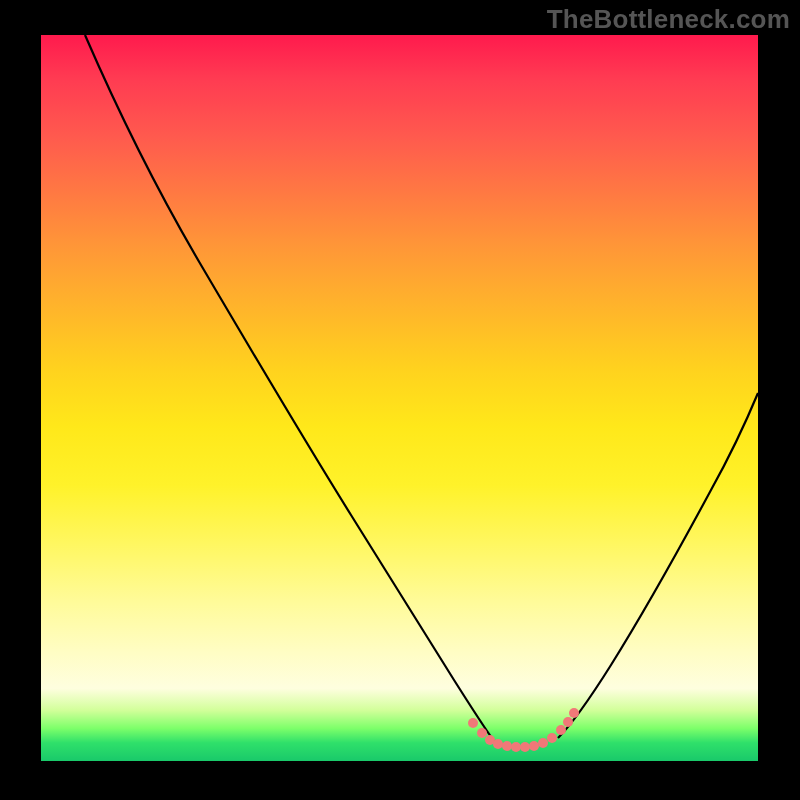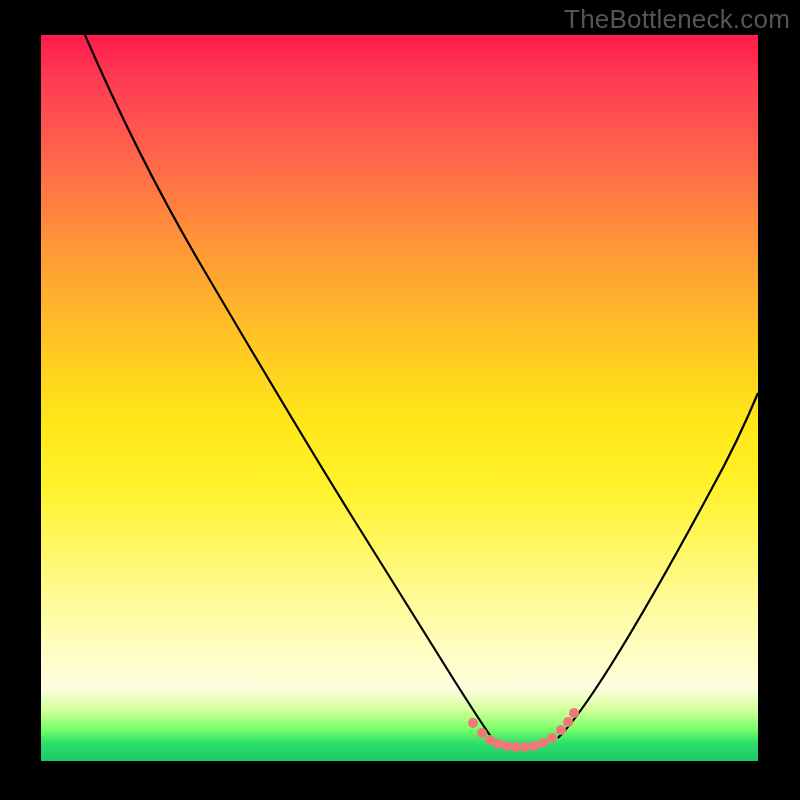--- a/index.html
+++ b/index.html
@@ -10,21 +10,21 @@
     height: 800px;
     background: #000;
   }
   .watermark {
     position: absolute;
     top: 4px;
     right: 10px;
     color: #555;
     font-family: Arial, Helvetica, sans-serif;
     font-size: 26px;
-    font-weight: 400;
+    font-weight: 700;
     letter-spacing: 0.2px;
     z-index: 10;
   }
   .plot-area {
     position: absolute;
     left: 41px;
     top: 35px;
     width: 717px;
     height: 726px;
     

